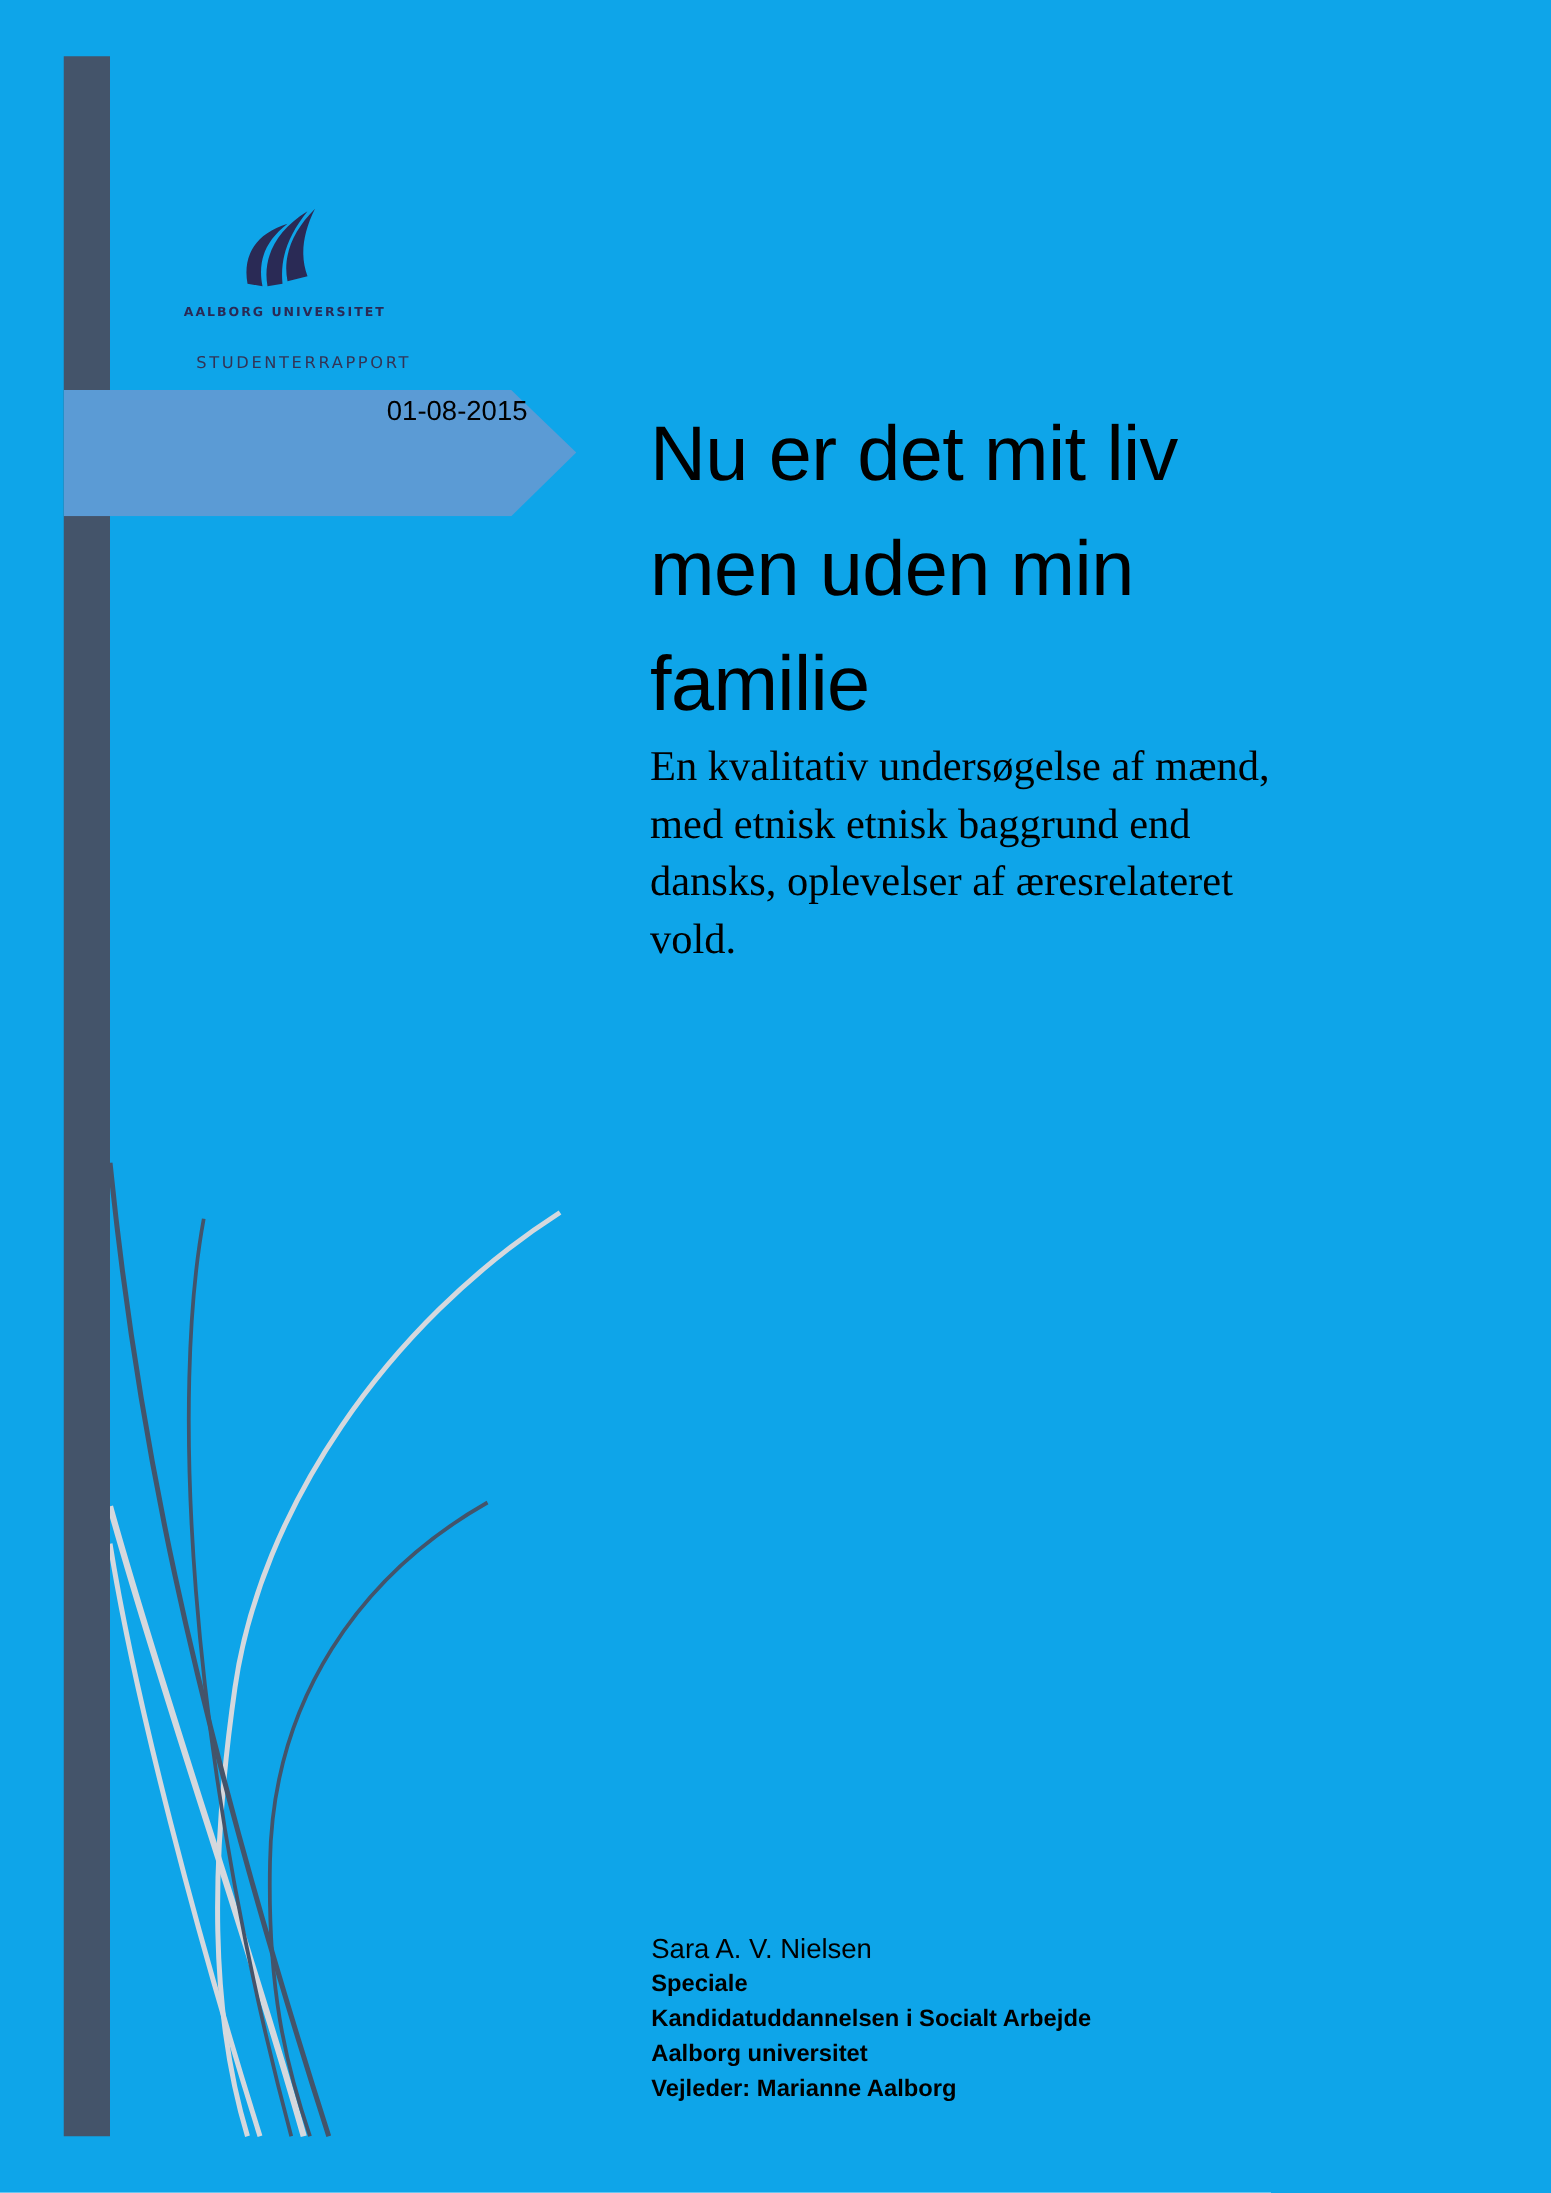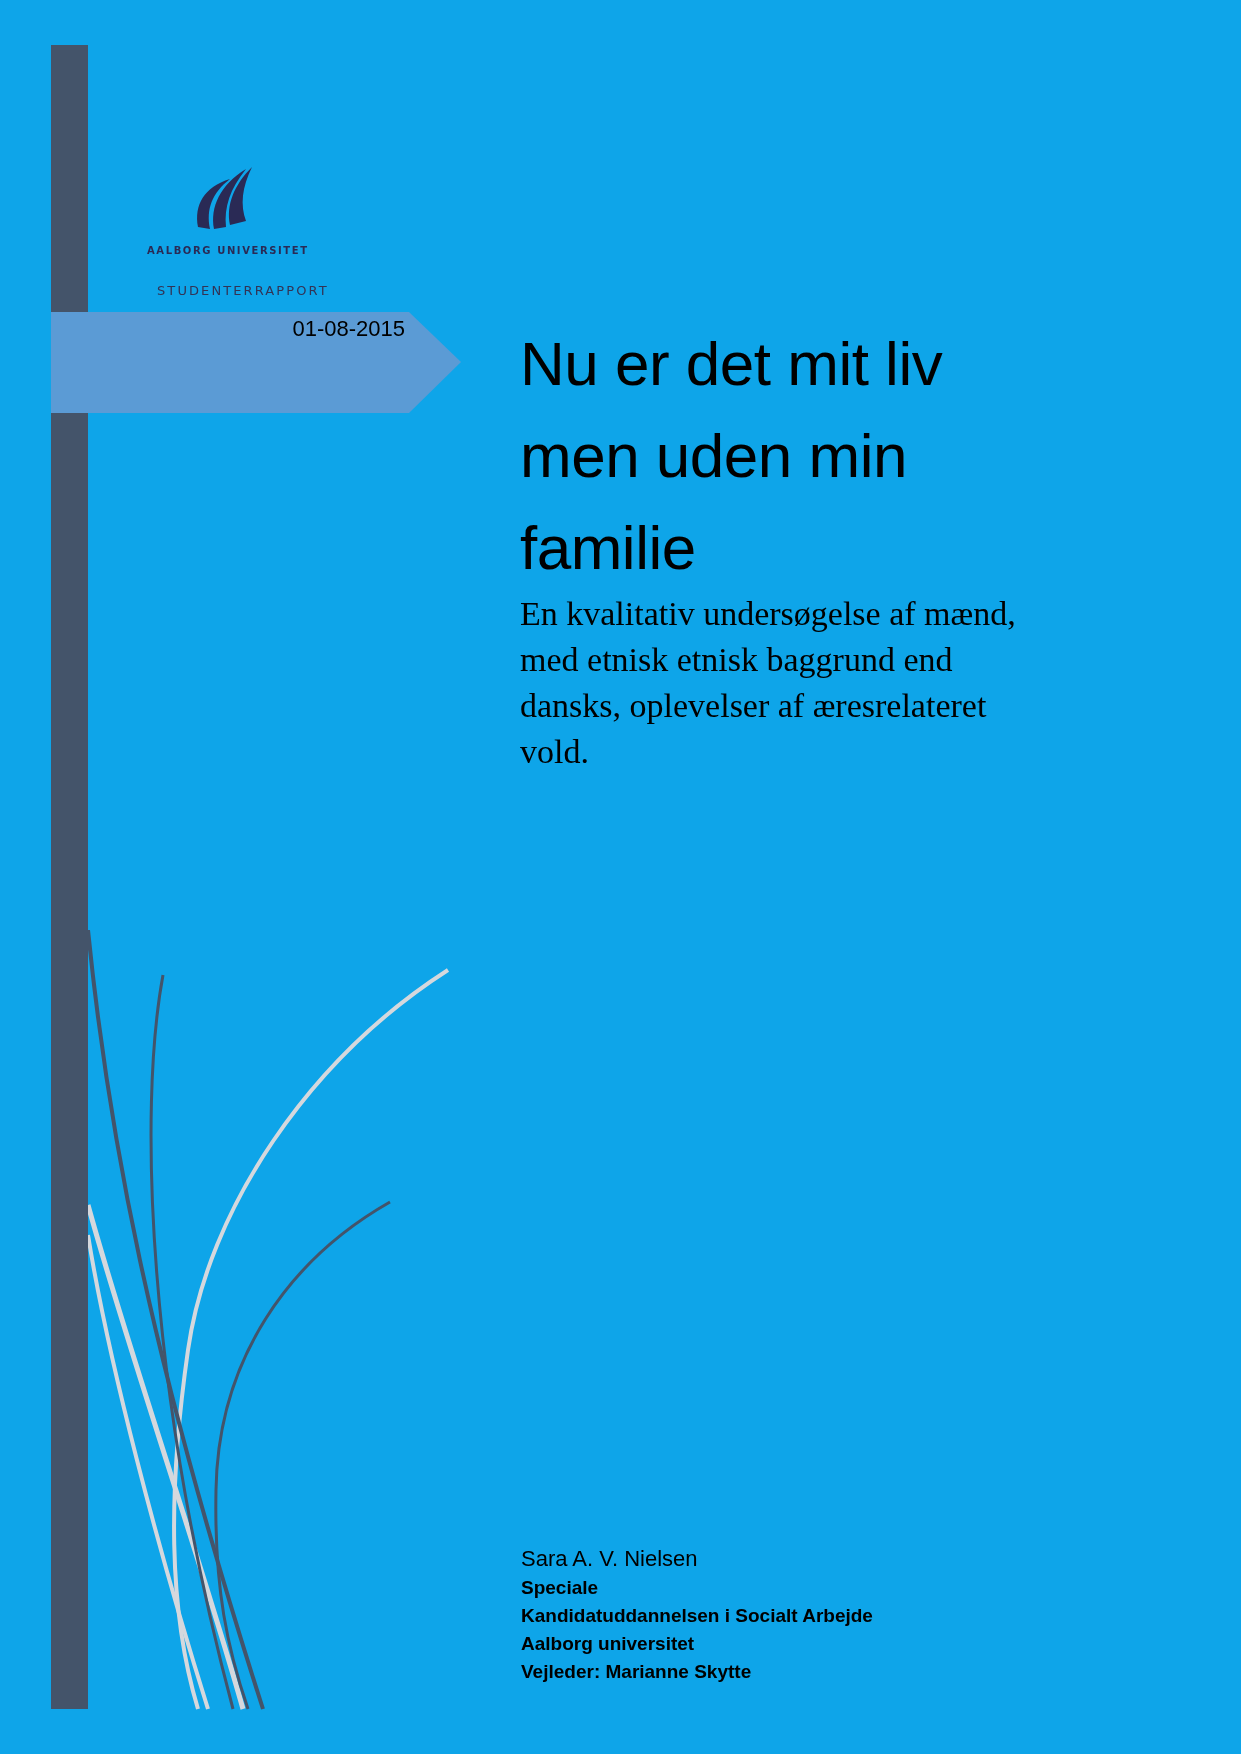--- a/index.html
+++ b/index.html
@@ -3,21 +3,21 @@
 <meta charset="utf-8">
 <style>
   html, body { margin: 0; padding: 0; background: #ffffff; }
   body { width: 1241px; height: 1754px; position: relative; overflow: hidden; }
   .page { position: absolute; left: 0; top: 0; width: 1241px; height: 1754px; background: #0ea5e9; }
   .side-bar { position: absolute; left: 51px; top: 45px; width: 37px; height: 1664px; background: #44546a; }
   .logo { position: absolute; left: 140px; top: 165px; width: 190px; height: 110px; }
   .logo svg { position: absolute; left: 50px; top: 0; }
   .logo-name { position: absolute; left: 7px; top: 80px; font-family: "DejaVu Sans", sans-serif; font-weight: bold; font-size: 10px; letter-spacing: 1.6px; color: #2a2a55; white-space: nowrap; }
   .logo-sub { position: absolute; left: 17px; top: 94px; font-family: "DejaVu Sans", sans-serif; font-size: 13px; letter-spacing: 2.1px; color: #333355; white-space: nowrap; margin-top: 24px; }
-  .date-banner { position: absolute; left: 51px; top: 312px; width: 410px; height: 101px; }
+  .date-banner { position: absolute; left: 51px; top: 312px; width: 410px; height: 101px; padding-left: 17px; }
   .date-banner svg { position: absolute; left: 0; top: 0; }
   .date-text { position: absolute; right: 56px; top: 4px; font-family: "Liberation Sans", sans-serif; font-size: 22px; color: #000; }
   .title { position: absolute; left: 520px; top: 318px; width: 620px; font-family: "Liberation Sans", sans-serif; font-weight: normal; font-size: 62px; line-height: 92px; color: #000; margin: 0; letter-spacing: -0.5px; }
   .subtitle { position: absolute; left: 520px; top: 591px; width: 580px; font-family: "Liberation Serif", serif; font-size: 34px; line-height: 46px; color: #000; margin: 0; }
   .curves { position: absolute; left: 88px; top: 930px; }
   .info { position: absolute; left: 521px; top: 1544px; font-family: "Liberation Sans", sans-serif; color: #000; }
   .info .author { font-size: 22px; line-height: 30px; }
   .info .line { font-size: 19px; font-weight: bold; line-height: 28px; }
 </style>
 </head>
@@ -66,16 +66,16 @@
     <path d="M0 0 C20 200 60 420 175 779" stroke="#44546a" stroke-width="4" fill="none"></path>
     <path d="M75 45 C50 180 60 460 145 779" stroke="#44546a" stroke-width="3" fill="none"></path>
     <path d="M302 272 C200 330 130 430 128 560 C126 660 140 720 160 779" stroke="#44546a" stroke-width="3" fill="none"></path>
   </svg>
 
   <div class="info">
     <div class="author">Sara A. V. Nielsen</div>
     <div class="line">Speciale</div>
     <div class="line">Kandidatuddannelsen i Socialt Arbejde</div>
     <div class="line">Aalborg universitet</div>
-    <div class="line">Vejleder: Marianne Skytte</div>
+    <div class="line">Vejleder: Marianne Aalborg</div>
   </div>
 
 </div>
 
 </body></html>

